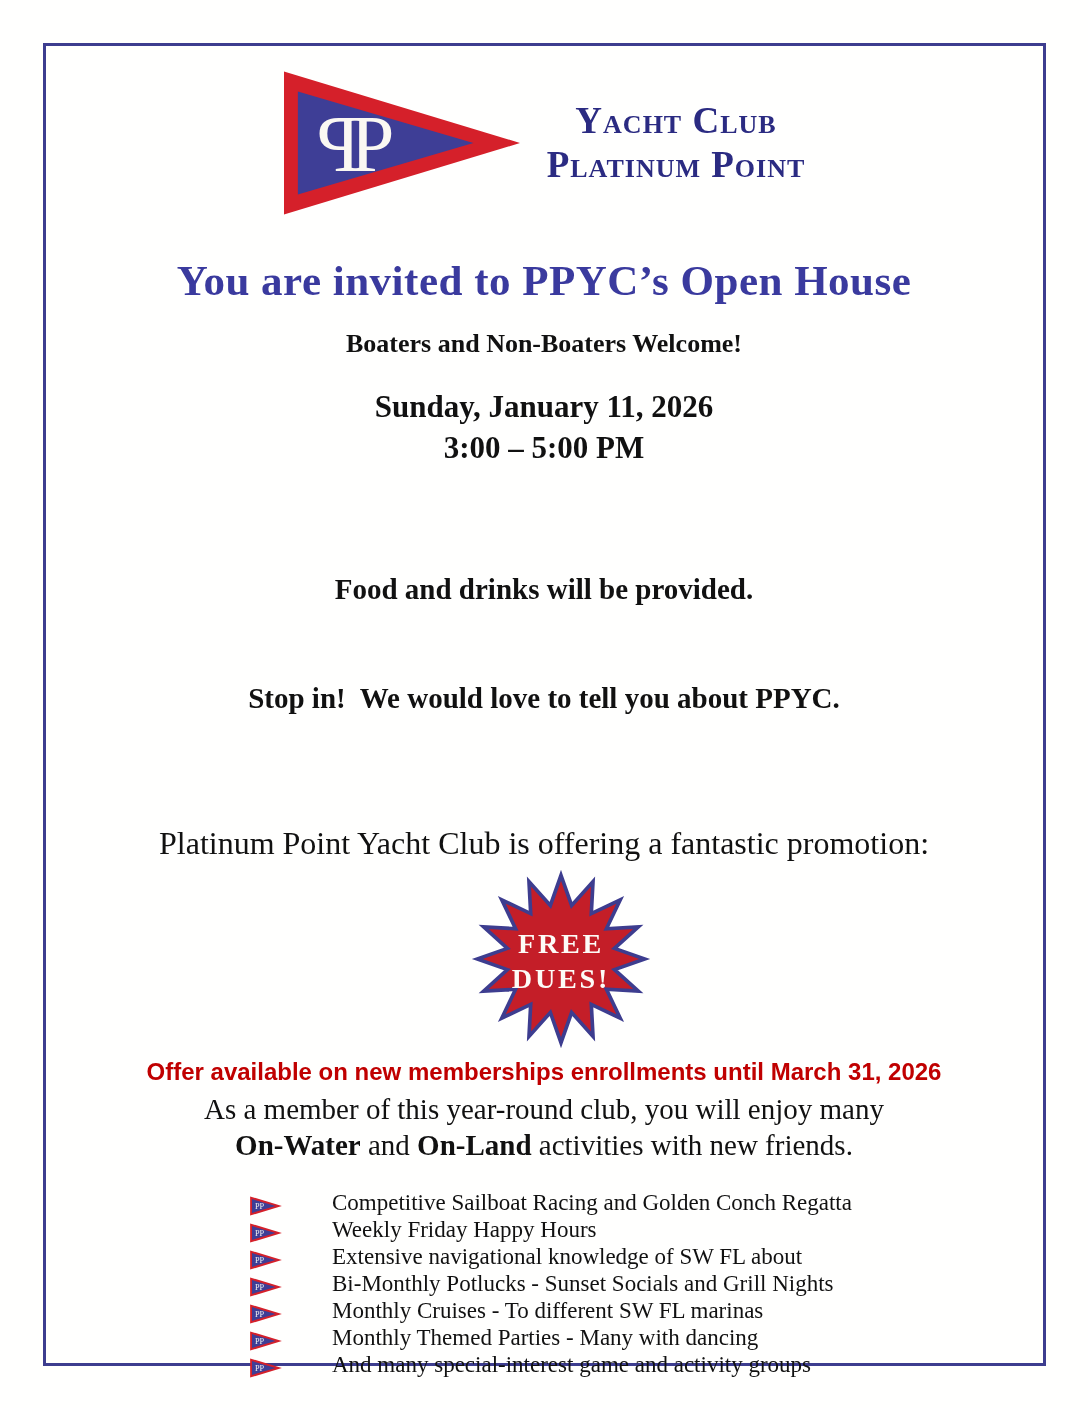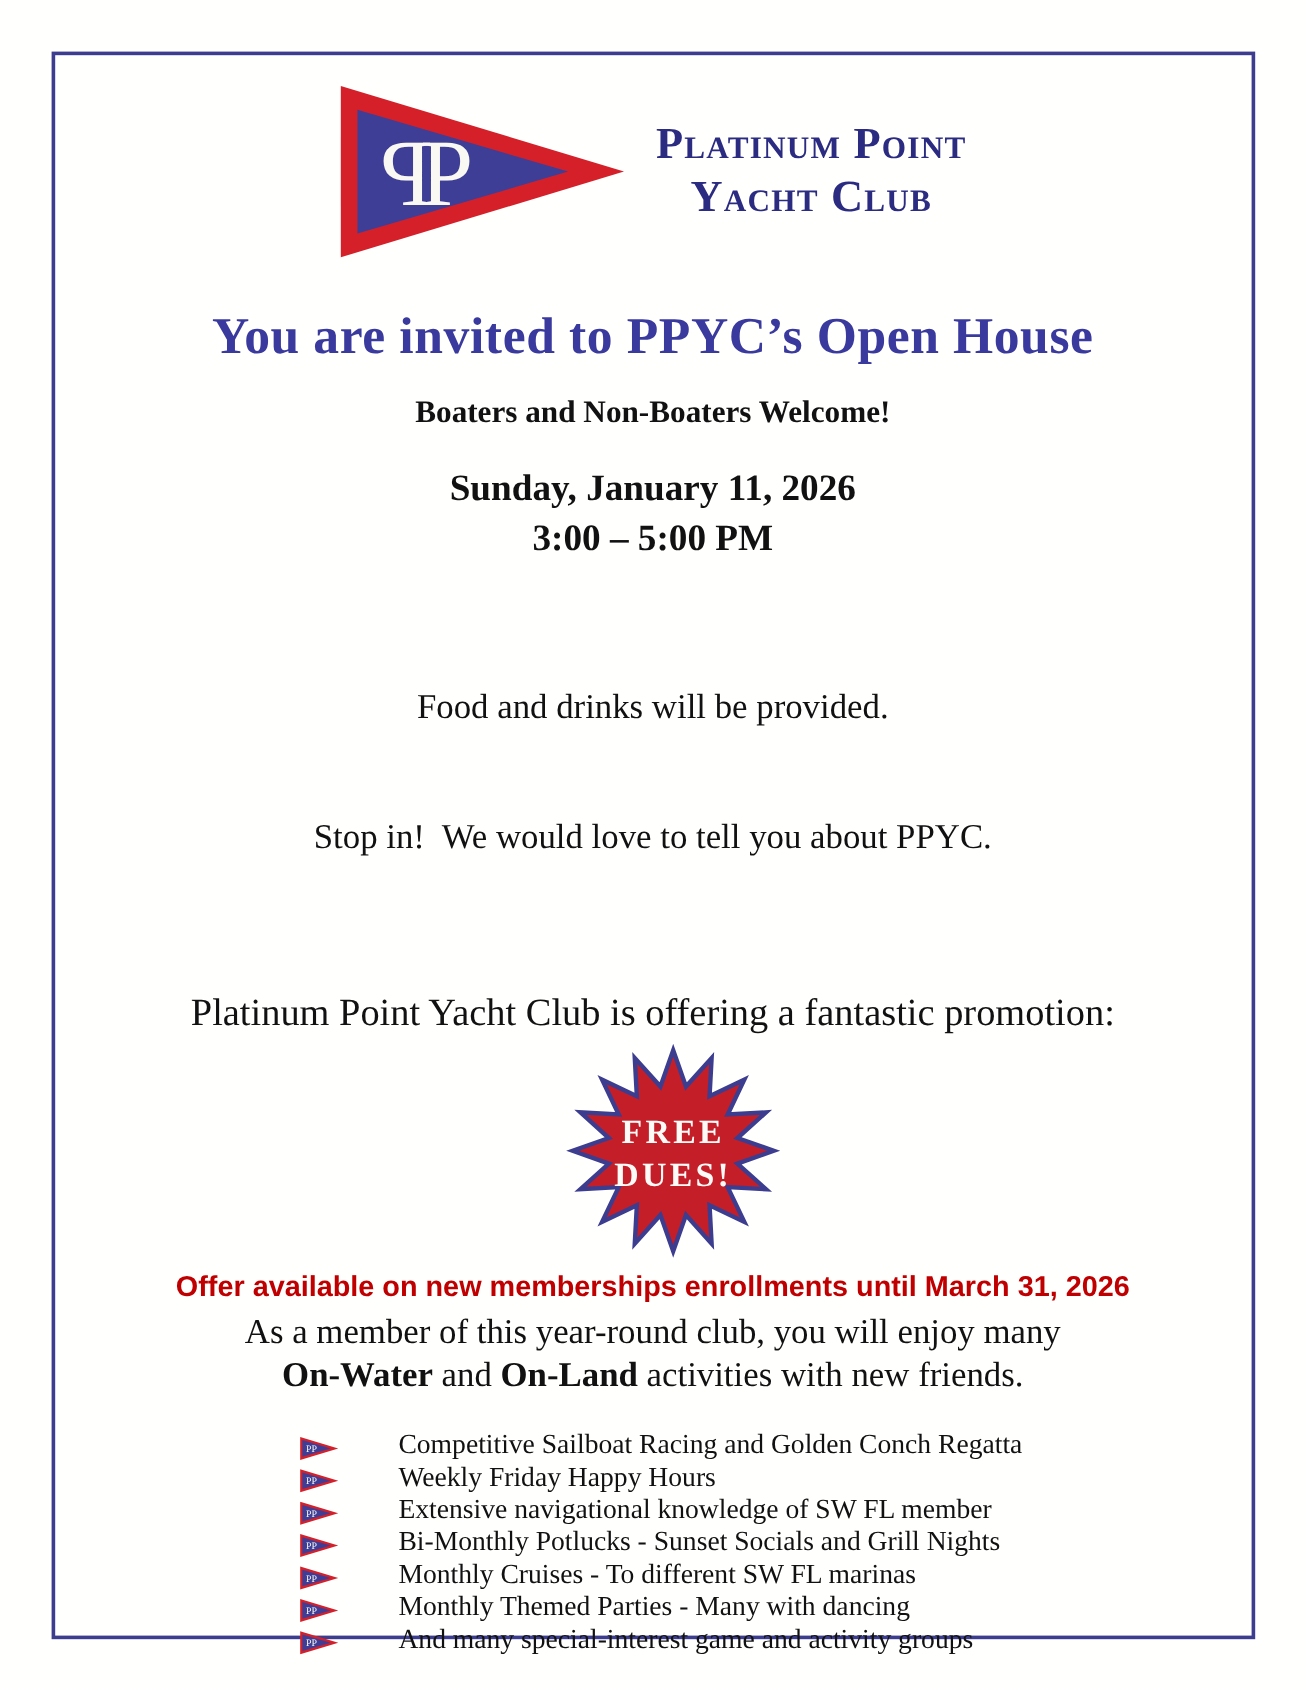--- a/index.html
+++ b/index.html
@@ -60,20 +60,21 @@
     font-size: 31px;
     font-weight: bold;
     line-height: 1.32;
     color: #111111;
   }
   .intro {
     margin-top: 30px;
     font-size: 29px;
     line-height: 1.25;
     white-space: pre-wrap;
+    font-weight: bold;
   }
   .promo-lead {
     margin-top: 36px;
     font-size: 32px;
   }
 
   .starburst-wrap { margin-top: 6px; padding-left: 33px; }
   .starburst { width: 182px; height: 182px; }
   .starburst text {
     font-family: "Liberation Serif", "DejaVu Serif", serif;
@@ -122,22 +123,22 @@
   <div class="content">
 
     <div class="logo-row">
       <svg class="pennant-logo" viewBox="0 0 240 146">
         <polygon points="1,1 239,73 1,145" fill="#d5202a"></polygon>
         <polygon points="15,21 192,73 15,125" fill="#3e3e96"></polygon>
         <text transform="scale(-1,1)" x="-56" y="101" text-anchor="middle" font-family="Liberation Serif, DejaVu Serif, serif" font-size="80" fill="#faf8f2">P</text>
         <text x="90" y="101" text-anchor="middle" font-family="Liberation Serif, DejaVu Serif, serif" font-size="80" fill="#faf8f2">P</text>
       </svg>
       <div class="club-name">
+        <div>Yacht Club</div>
         <div>Platinum Point</div>
-        <div>Yacht Club</div>
       </div>
     </div>
 
     <div class="main-title">You are invited to PPYC’s Open House</div>
 
     <div class="subtitle">Boaters and Non-Boaters Welcome!</div>
 
     <div class="event-when">
       <div>Sunday, January 11, 2026</div>
       <div>3:00 – 5:00 PM</div>
@@ -181,21 +182,21 @@
             <text x="72" y="95" text-anchor="middle" font-size="62" fill="#faf8f2">PP</text>
           </svg>
         <span>Weekly Friday Happy Hours</span>
       </li>
       <li>
         <svg class="bullet-pennant" viewBox="0 0 240 146">
             <polygon points="1,1 239,73 1,145" fill="#d5202a"></polygon>
             <polygon points="15,21 192,73 15,125" fill="#3e3e96"></polygon>
             <text x="72" y="95" text-anchor="middle" font-size="62" fill="#faf8f2">PP</text>
           </svg>
-        <span>Extensive navigational knowledge of SW FL member</span>
+        <span>Extensive navigational knowledge of SW FL about</span>
       </li>
       <li>
         <svg class="bullet-pennant" viewBox="0 0 240 146">
             <polygon points="1,1 239,73 1,145" fill="#d5202a"></polygon>
             <polygon points="15,21 192,73 15,125" fill="#3e3e96"></polygon>
             <text x="72" y="95" text-anchor="middle" font-size="62" fill="#faf8f2">PP</text>
           </svg>
         <span>Bi-Monthly Potlucks - Sunset Socials and Grill Nights</span>
       </li>
       <li>

